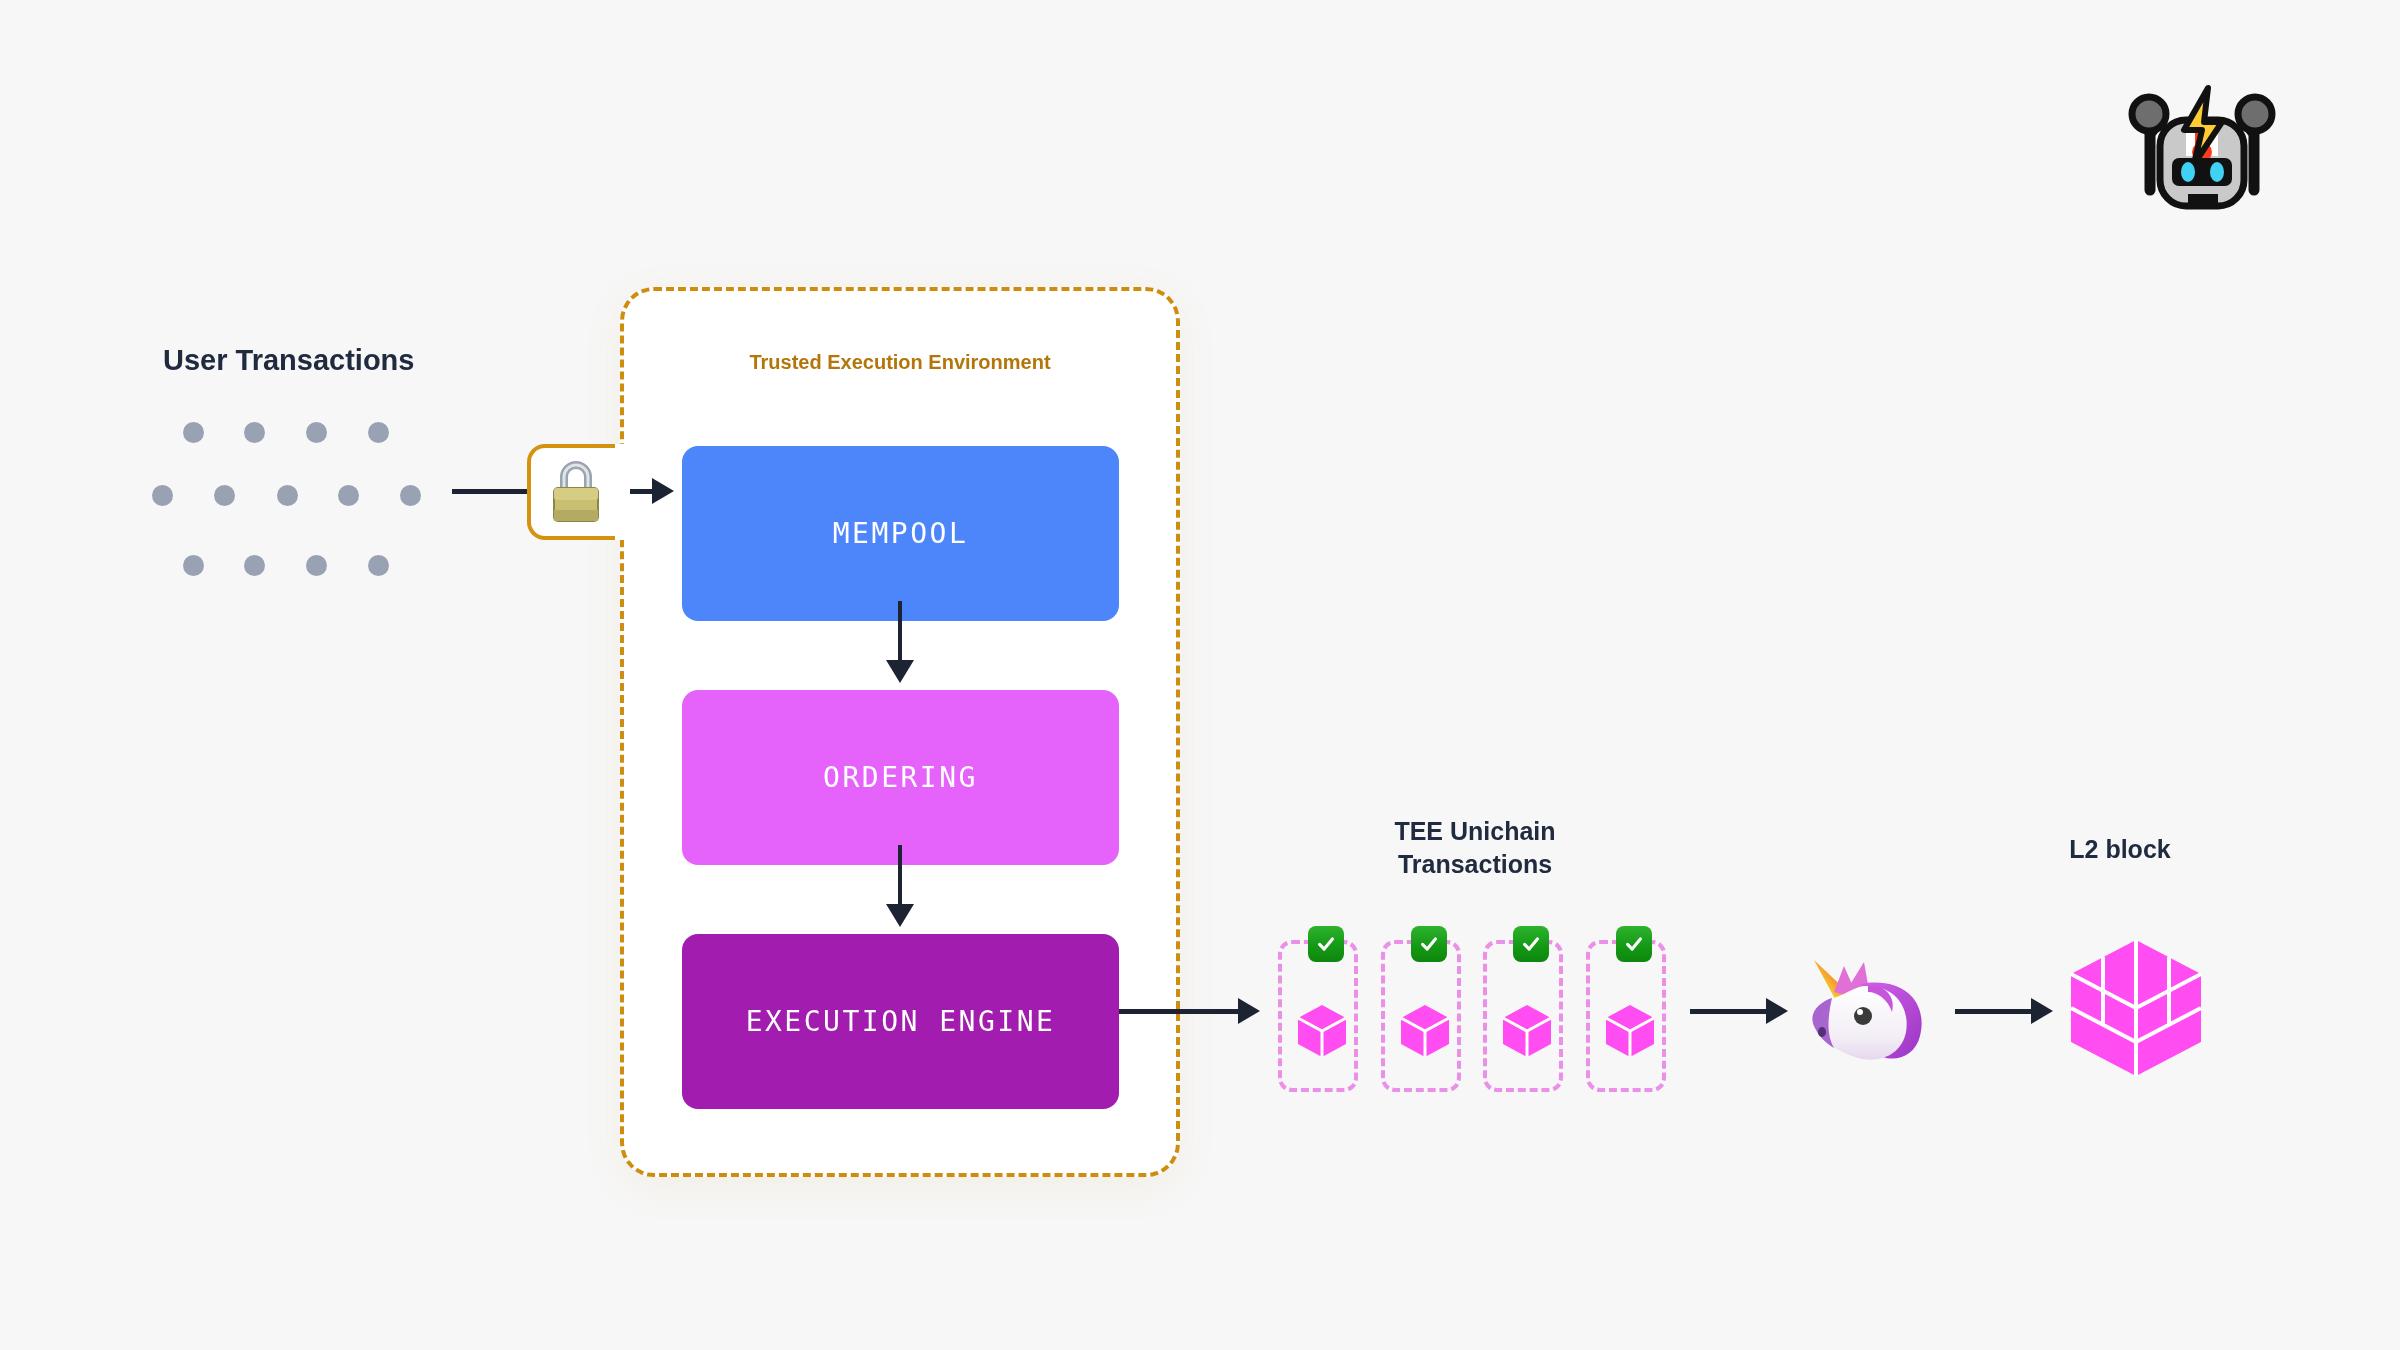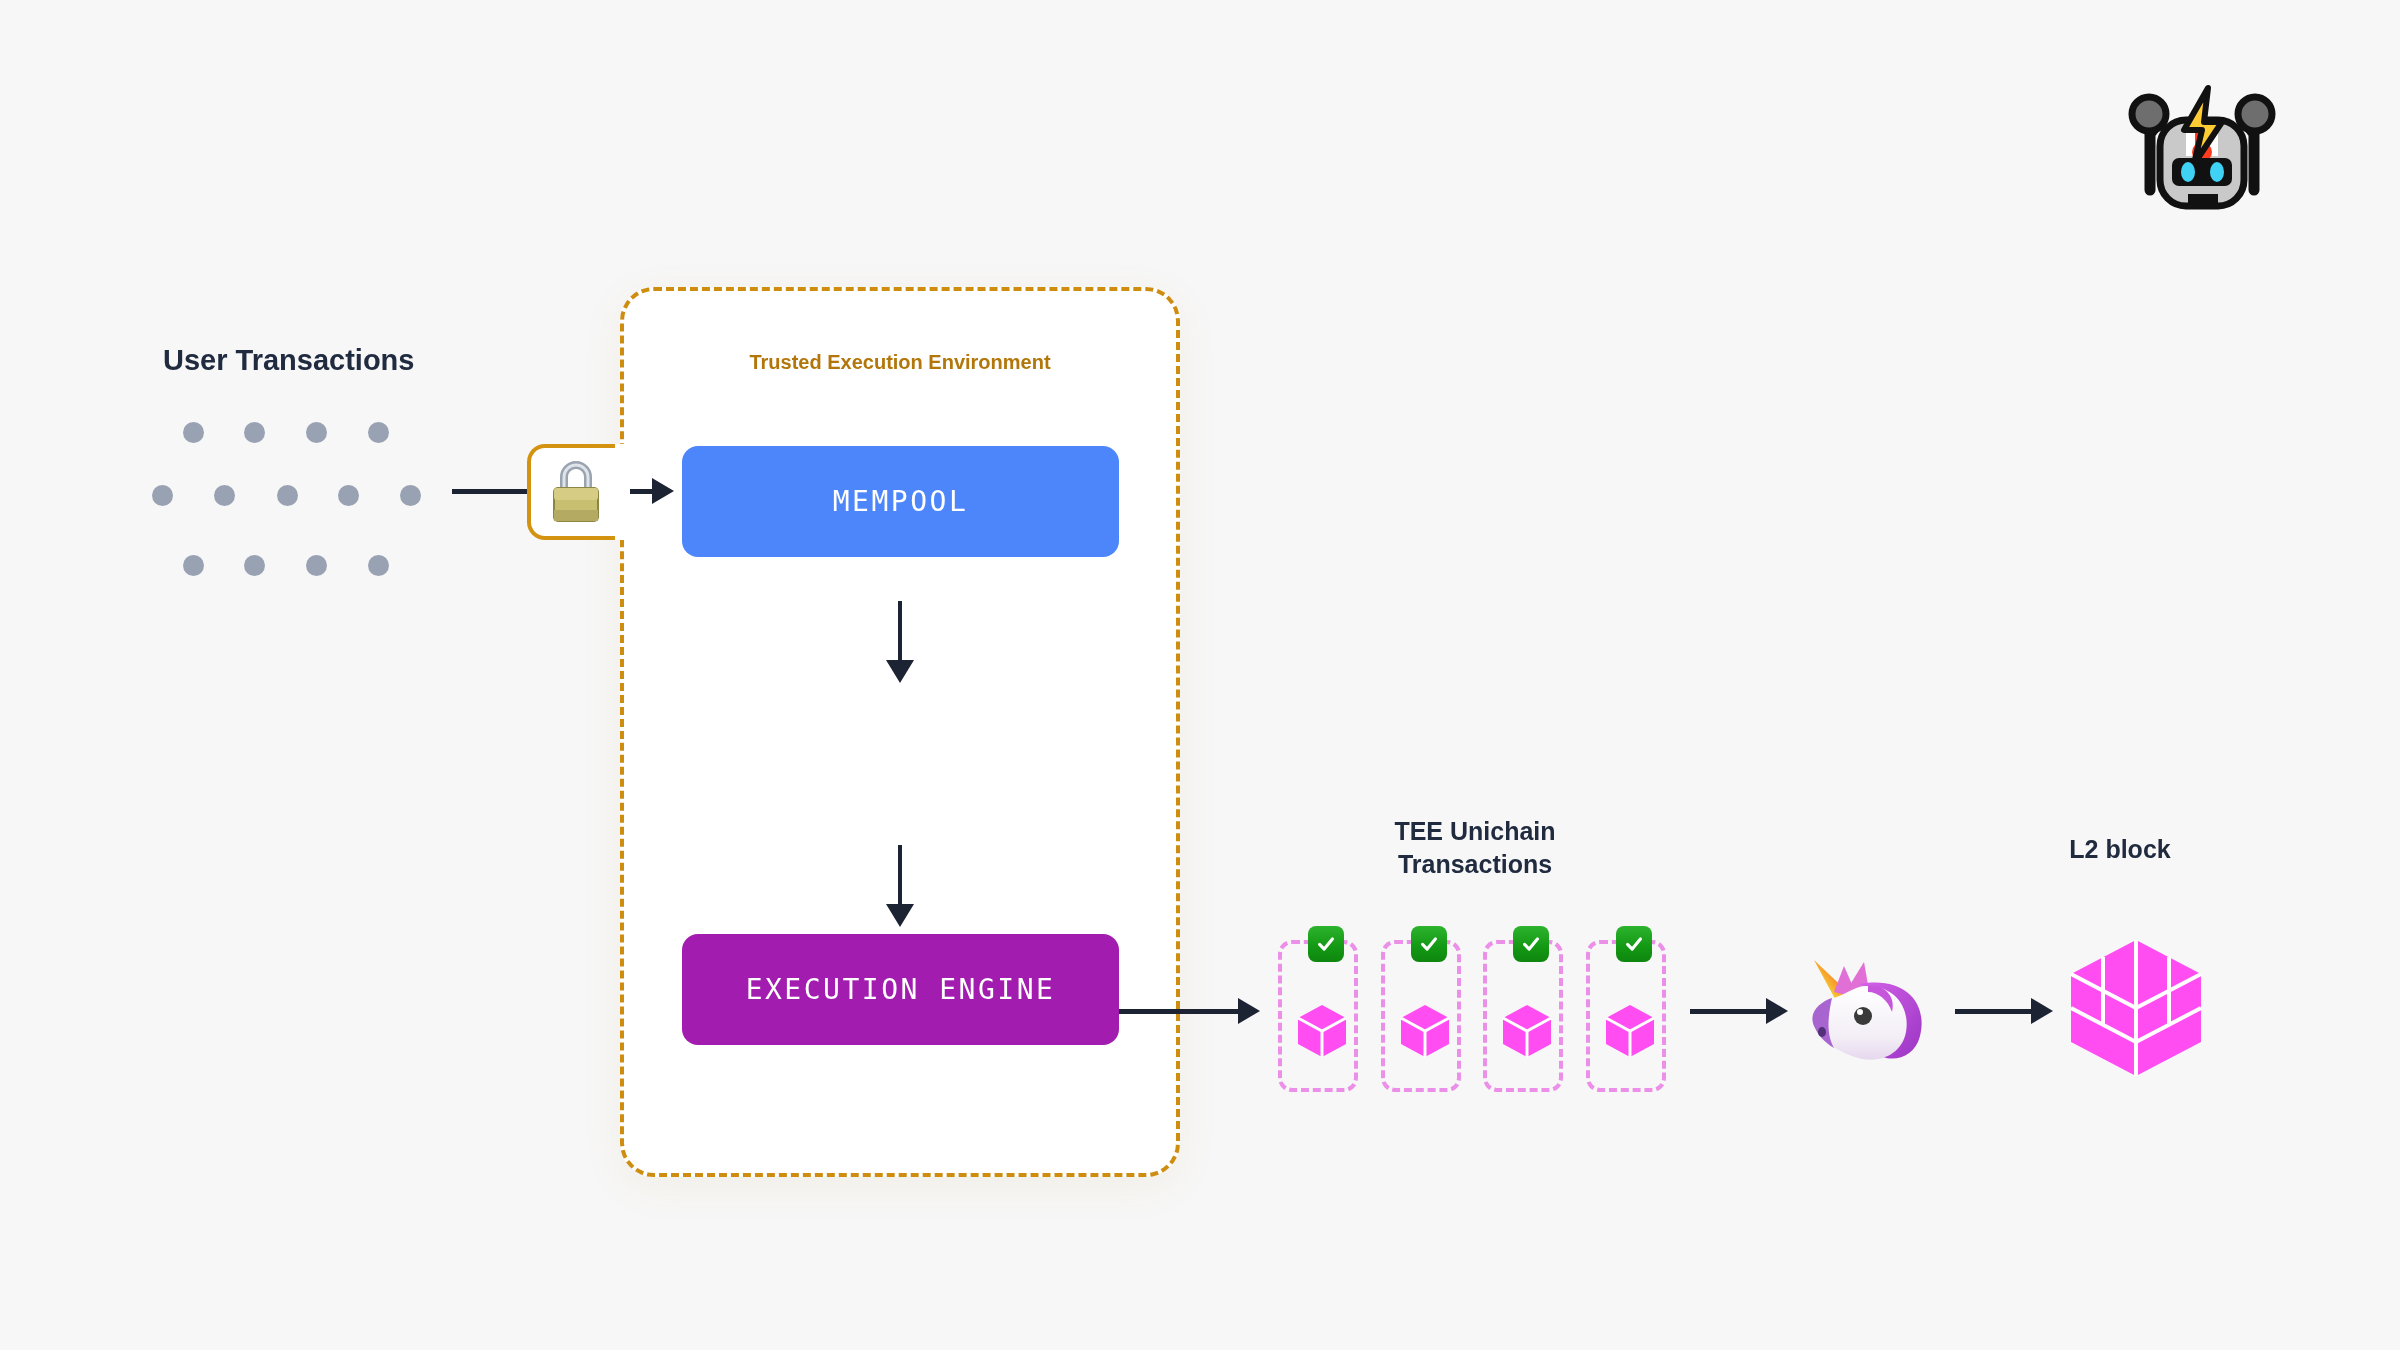--- a/index.html
+++ b/index.html
@@ -122,21 +122,21 @@
     width: 72px;
     height: 74px;
     z-index: 7;
   }
 
   
   .proc-box {
     position: absolute;
     left: 682px;
     width: 437px;
-    height: 111px;
+    height: 175px;
     border-radius: 16px;
     display: flex;
     align-items: center;
     justify-content: center;
     color: #ffffff;
     font-family: "DejaVu Sans Mono", monospace;
     font-size: 28px;
     letter-spacing: 2.5px;
   }
   .proc-mempool   { top: 446px; background: #4d85fb; }
@@ -322,20 +322,23 @@
       <rect x="14" y="33" width="44" height="12" rx="3" fill="#d6cc83"></rect>
       <rect x="14" y="55" width="44" height="11" fill="#b5aa62"></rect>
     </svg>
   </div>
 
   <div class="arrow-line-h" style="left:630px; top:489px; width:30px;"></div>
   <div class="arrow-head-r" style="left:652px; top:478px;"></div>
 
   <div class="proc-box proc-mempool">
     <span>MEMPOOL</span>
+  </div>
+  <div class="proc-box proc-ordering">
+    <span>ORDERING</span>
   </div>
   <div class="proc-box proc-execution">
     <span>EXECUTION ENGINE</span>
   </div>
 
   <div class="arrow-line-v" style="left:898px; top:601px; height:64px;"></div>
   <div class="arrow-head-d" style="left:886px; top:660px;"></div>
 
   <div class="arrow-line-v" style="left:898px; top:845px; height:64px;"></div>
   <div class="arrow-head-d" style="left:886px; top:904px;"></div>

